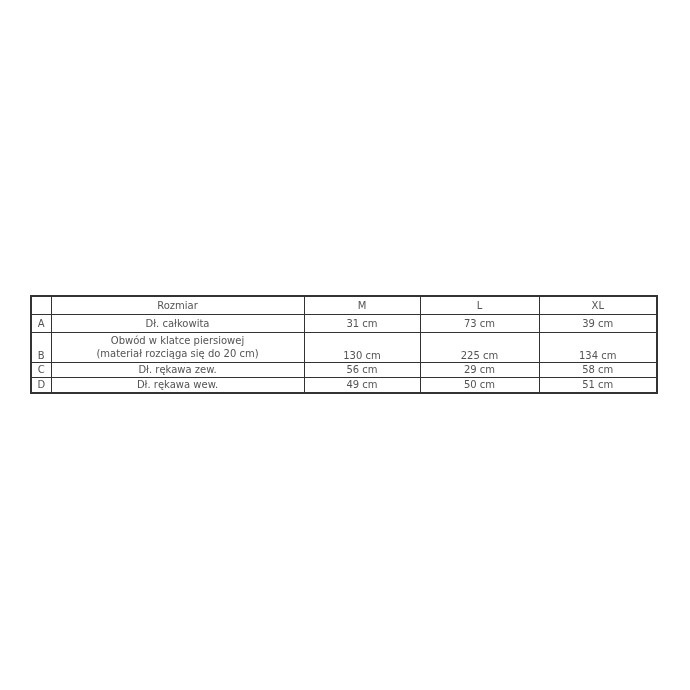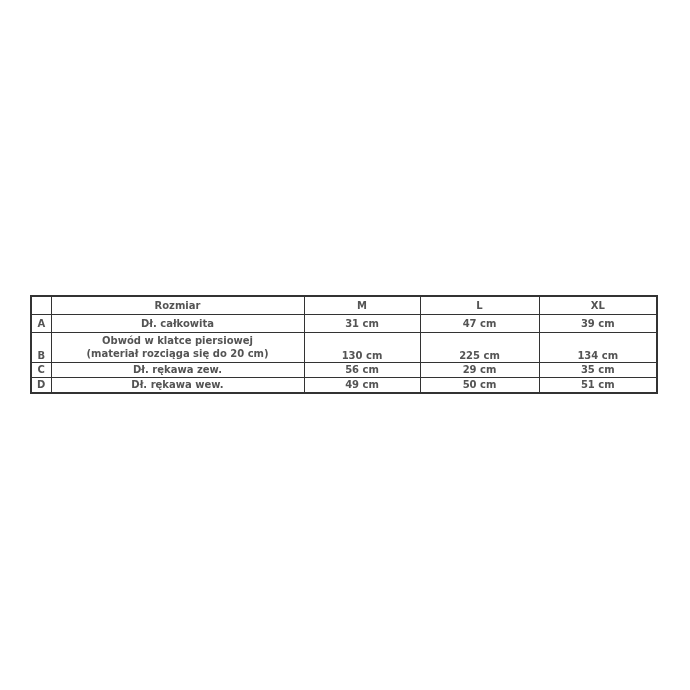--- a/index.html
+++ b/index.html
@@ -20,21 +20,21 @@
   }
   table.size-table {
     border-collapse: collapse;
     table-layout: fixed;
     border: 2px solid #333333;
   }
   table.size-table td {
     border: 1px solid #333333;
     color: #545454;
     font-size: 10px;
-    font-weight: 700;
+    font-weight: 400;
     padding: 0;
     overflow: hidden;
     white-space: nowrap;
   }
   col.c-letter { width: 20px; }
   col.c-label  { width: 253px; }
   col.c-m      { width: 116px; }
   col.c-l      { width: 119px; }
   col.c-xl     { width: 118px; }
 
@@ -88,21 +88,21 @@
         <td class="size-header-cell">XL</td>
       </tr>
 
       <tr class="r-a">
         <td class="letter-cell">A</td>
         <td class="label-cell">
           <span class="line">Dł. całkowita</span>
             <span class="line"></span>
         </td>
         <td class="value-cell">31 cm</td>
-        <td class="value-cell">47 cm</td>
+        <td class="value-cell">73 cm</td>
         <td class="value-cell">39 cm</td>
       </tr>
 
       <tr class="r-b">
         <td class="letter-cell">B</td>
         <td class="label-cell">
           <span class="line">Obwód w klatce piersiowej</span>
             <span class="line">(materiał rozciąga się do 20 cm)</span>
         </td>
         <td class="value-cell">130 cm</td>
@@ -111,21 +111,21 @@
       </tr>
 
       <tr class="r-c">
         <td class="letter-cell">C</td>
         <td class="label-cell">
           <span class="line">Dł. rękawa zew.</span>
             <span class="line"></span>
         </td>
         <td class="value-cell">56 cm</td>
         <td class="value-cell">29 cm</td>
-        <td class="value-cell">35 cm</td>
+        <td class="value-cell">58 cm</td>
       </tr>
 
       <tr class="r-d">
         <td class="letter-cell">D</td>
         <td class="label-cell">
           <span class="line">Dł. rękawa wew.</span>
             <span class="line"></span>
         </td>
         <td class="value-cell">49 cm</td>
         <td class="value-cell">50 cm</td>

